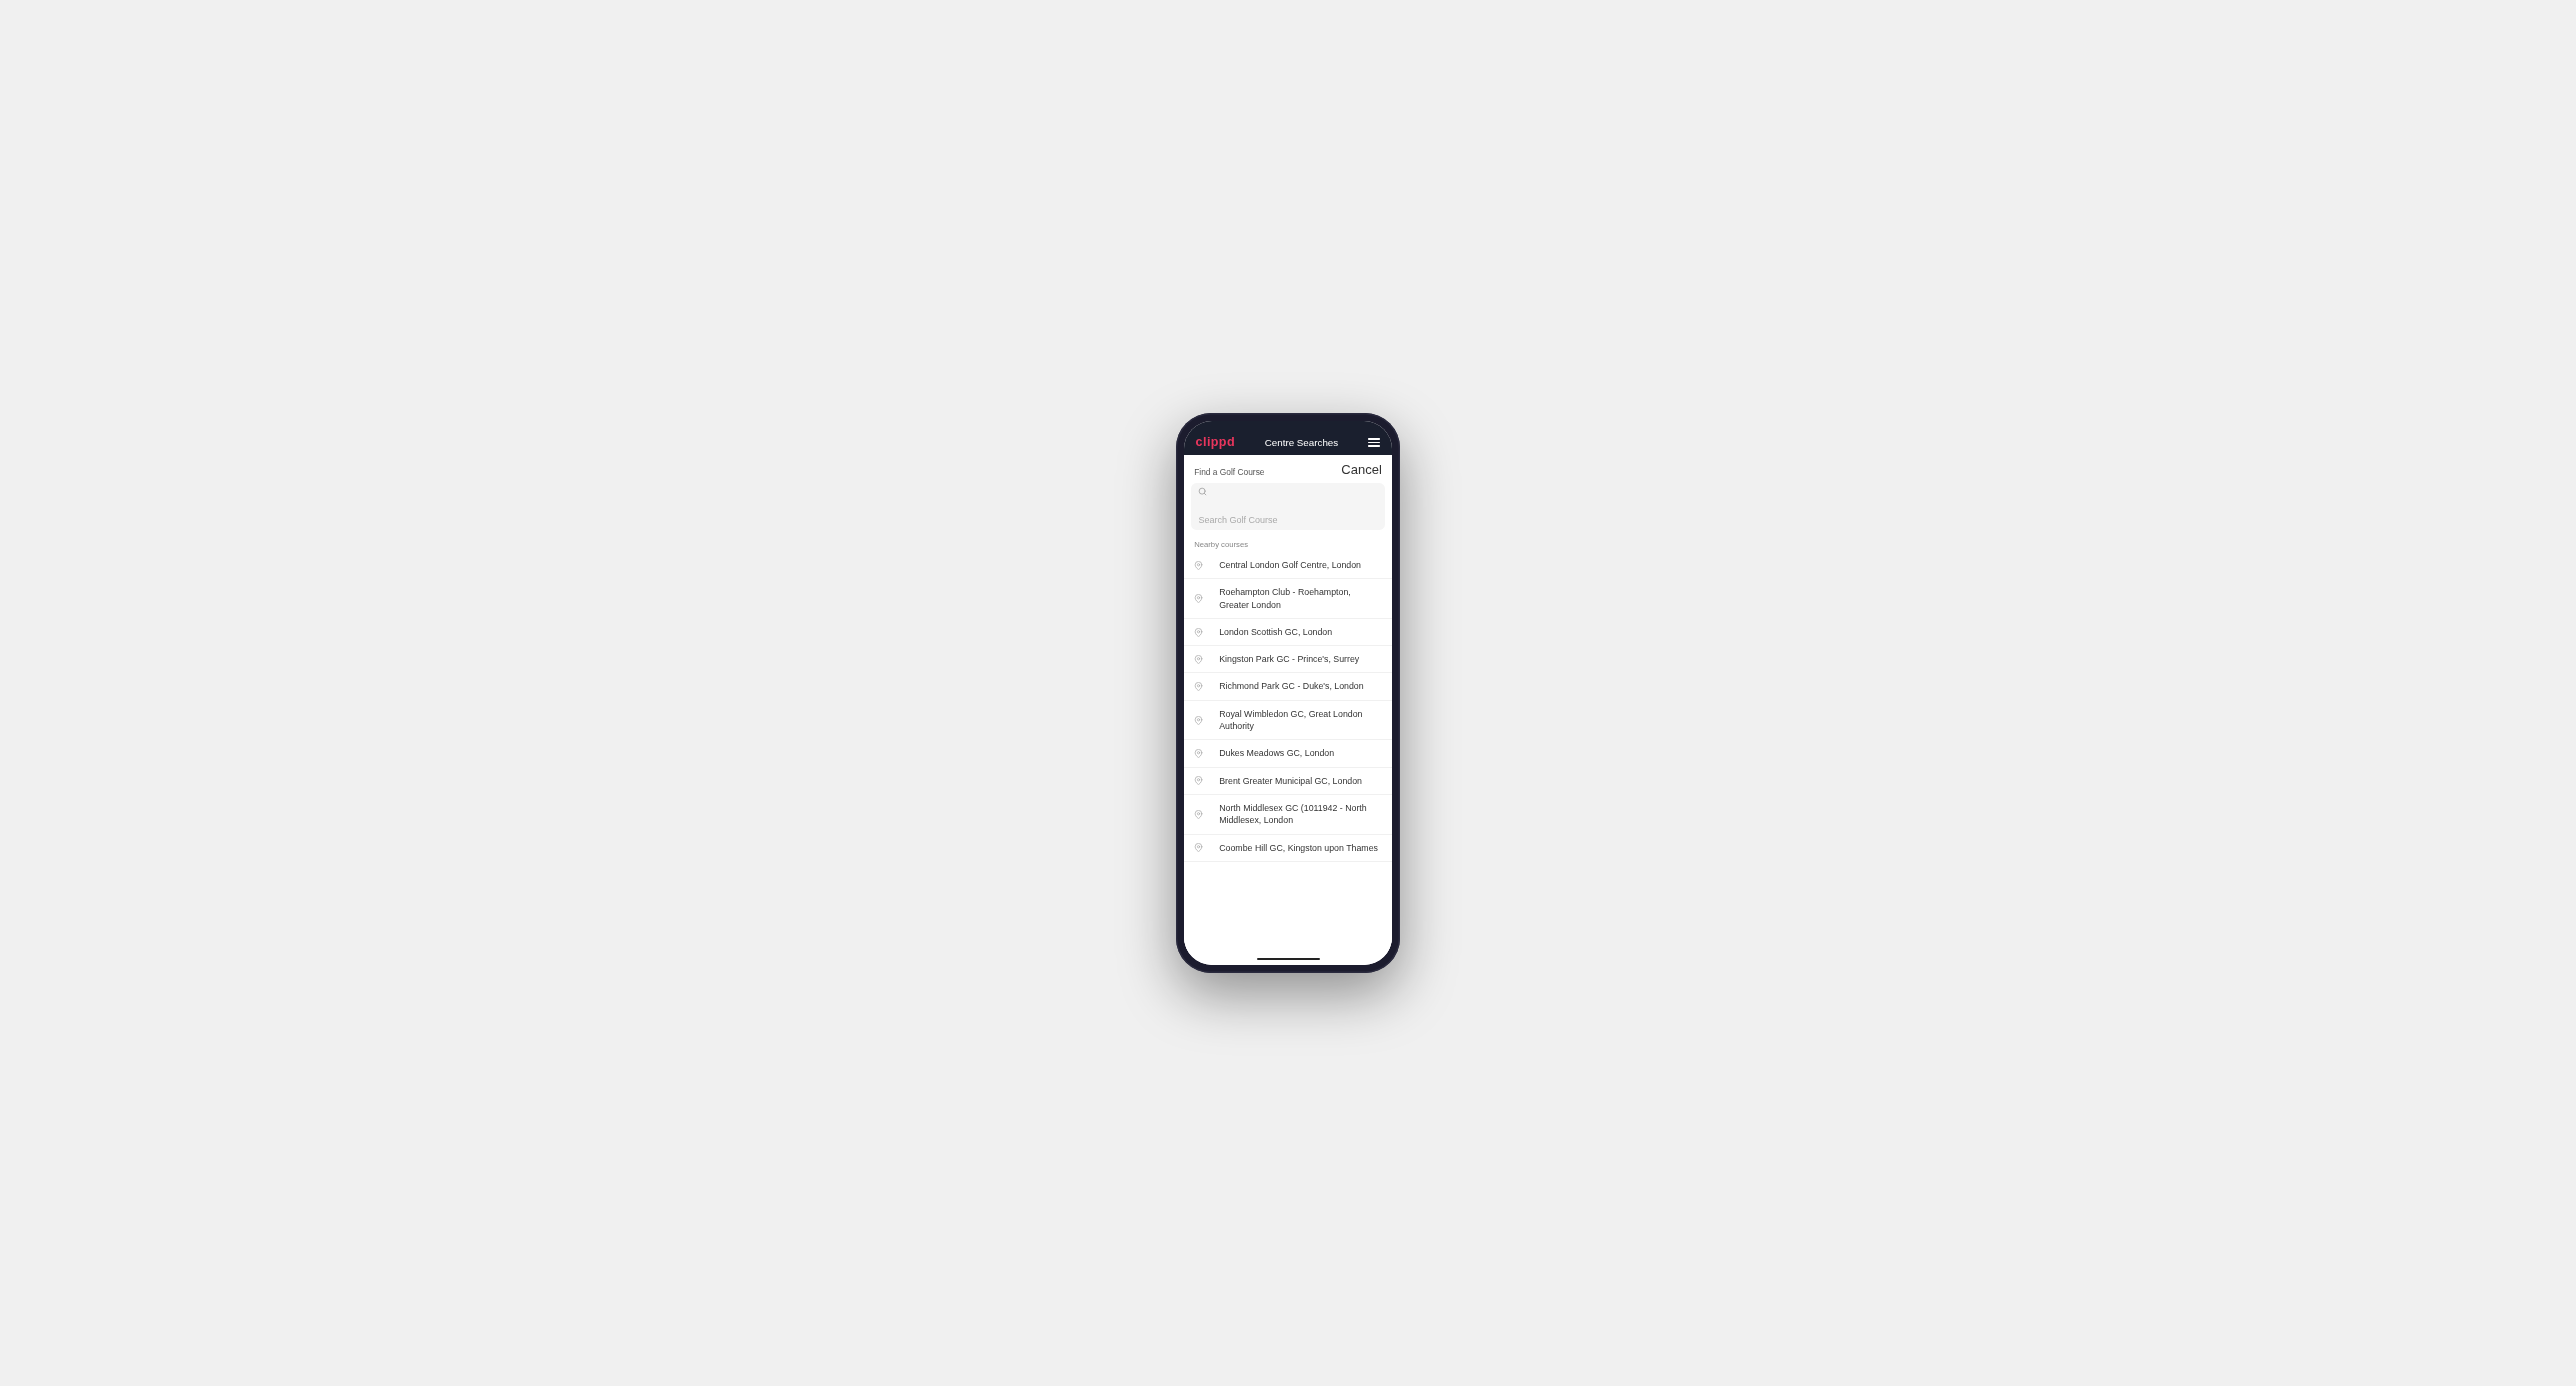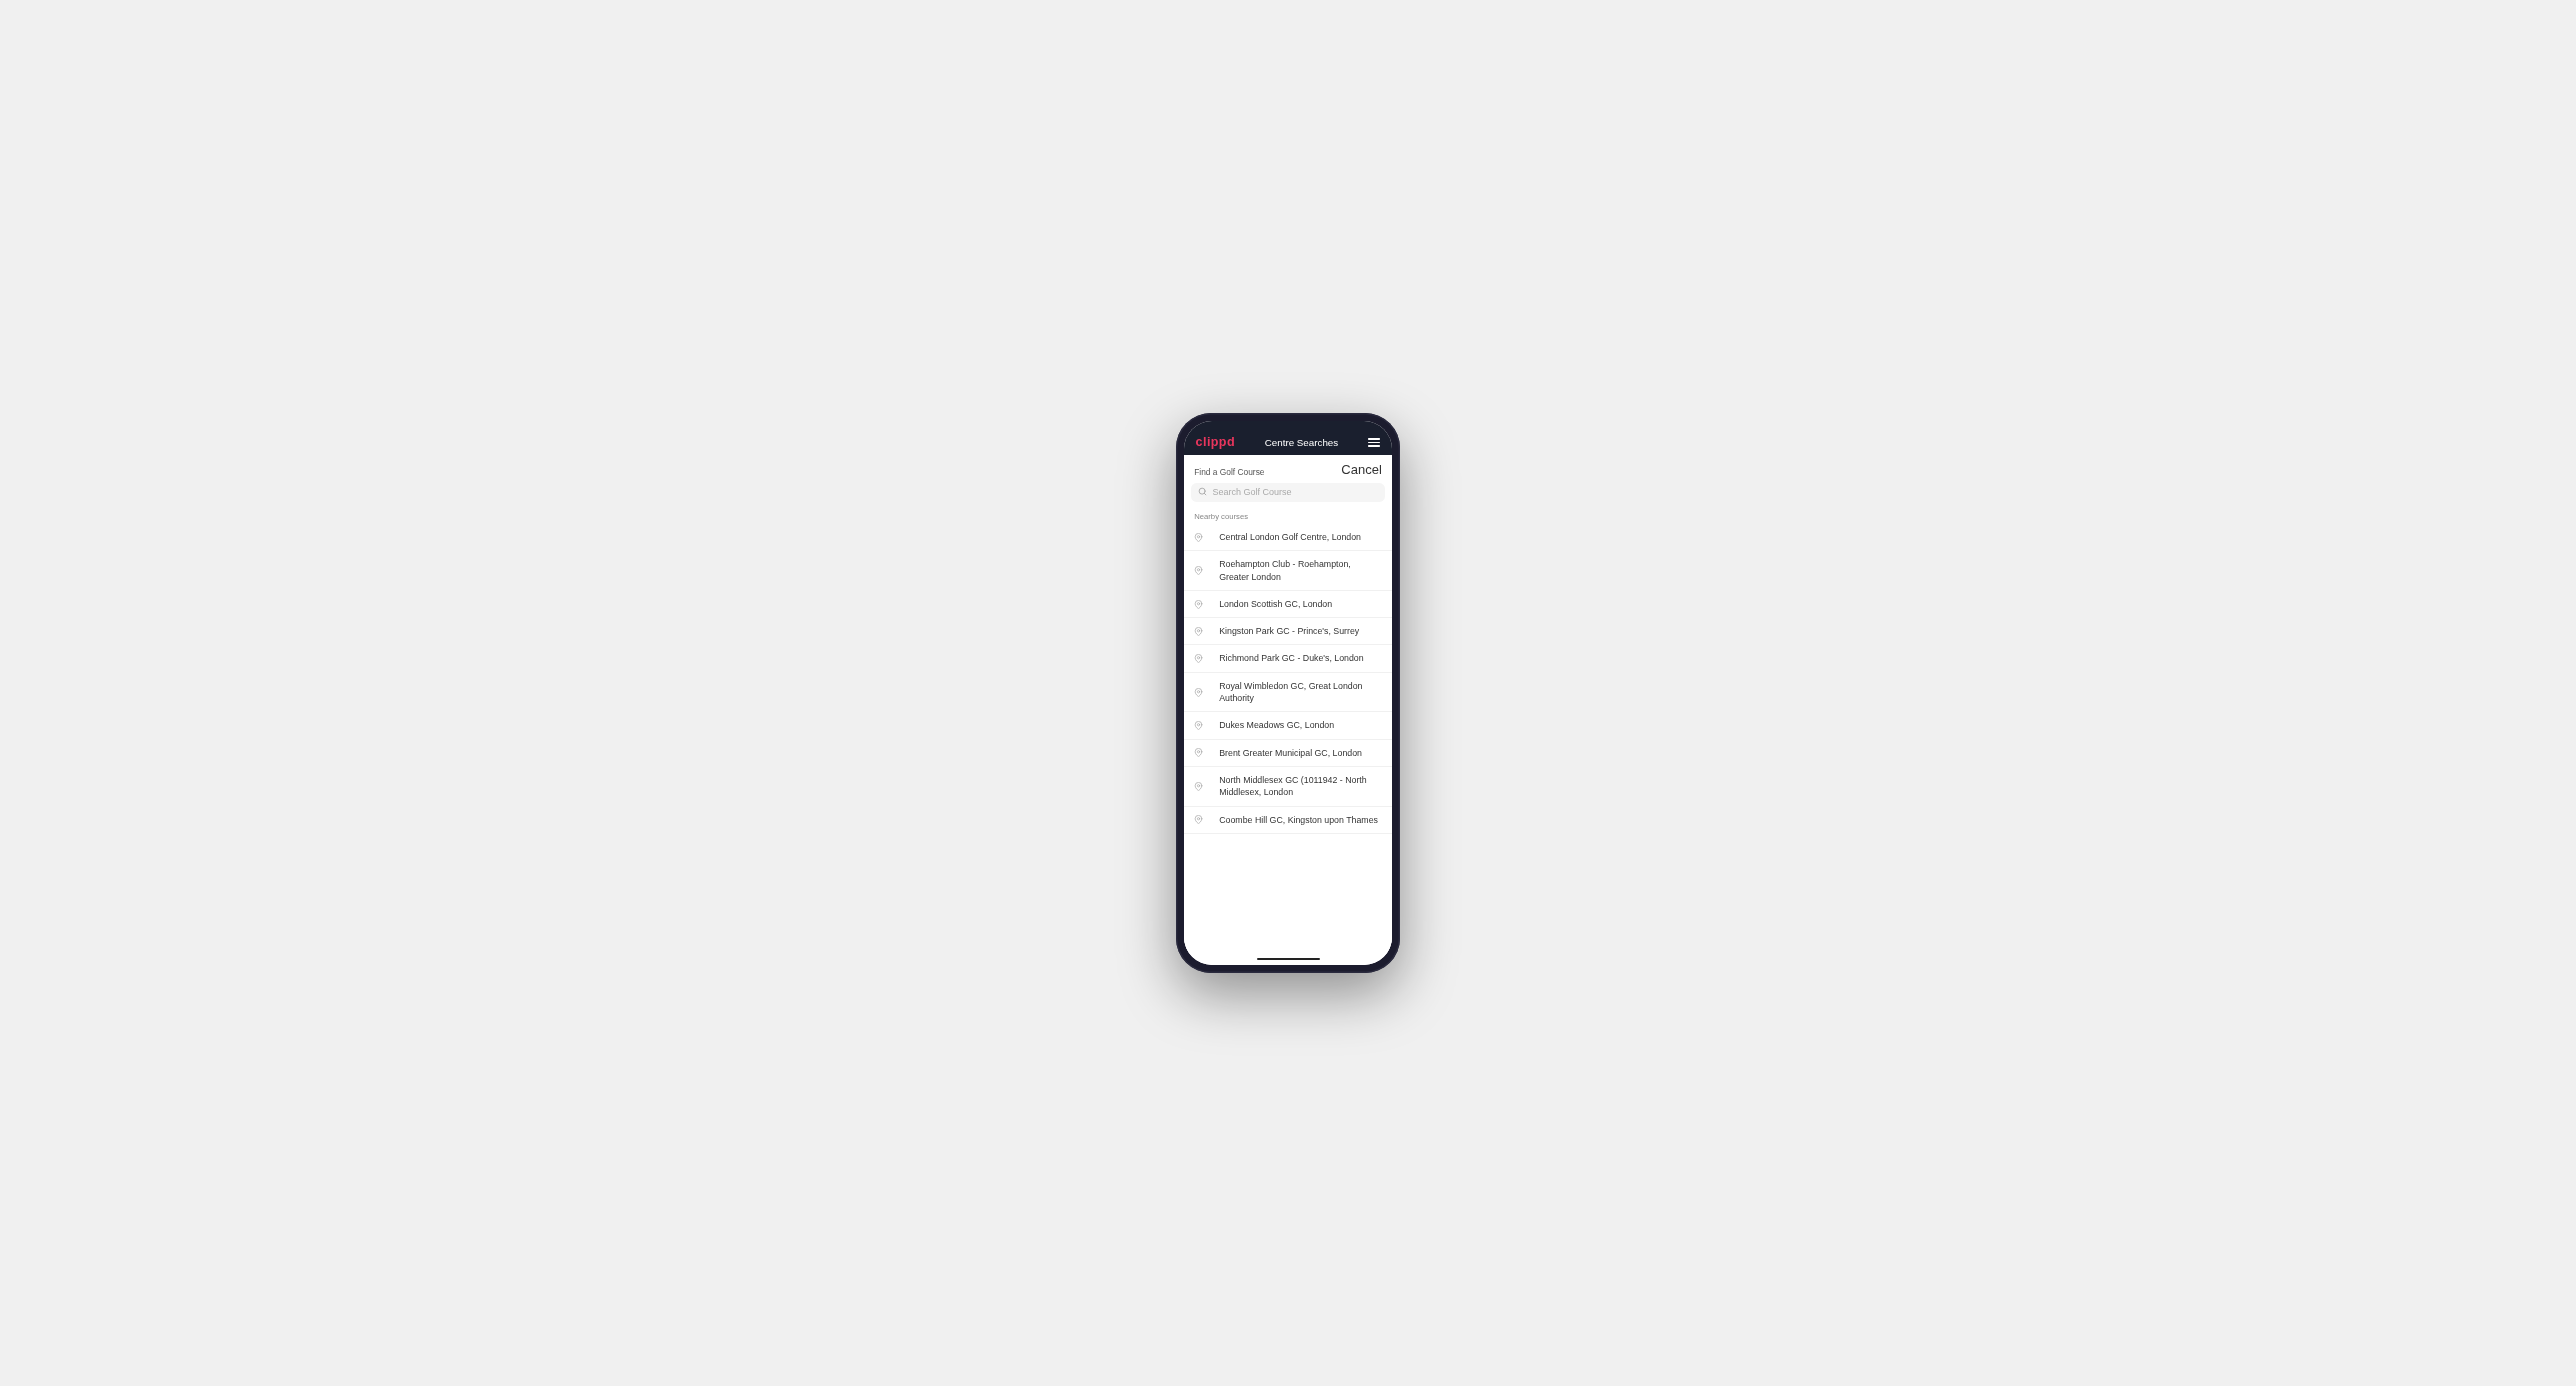--- a/index.html
+++ b/index.html
@@ -119,21 +119,22 @@
       background: #ffffff;
       flex-shrink: 0;
     }
 
     .search-input-wrapper {
       display: flex;
       align-items: flex-start;
       background: #f5f5f5;
       border-radius: 5.6px;
       padding: 4.9px 7px;
-      gap: 5px;
+      gap: 19px;
+      flex-direction: column;
     }
 
     .search-icon-svg {
       color: #aaaaaa;
       flex-shrink: 0;
     }
 
     .search-input {
       border: none;
       background: transparent;

